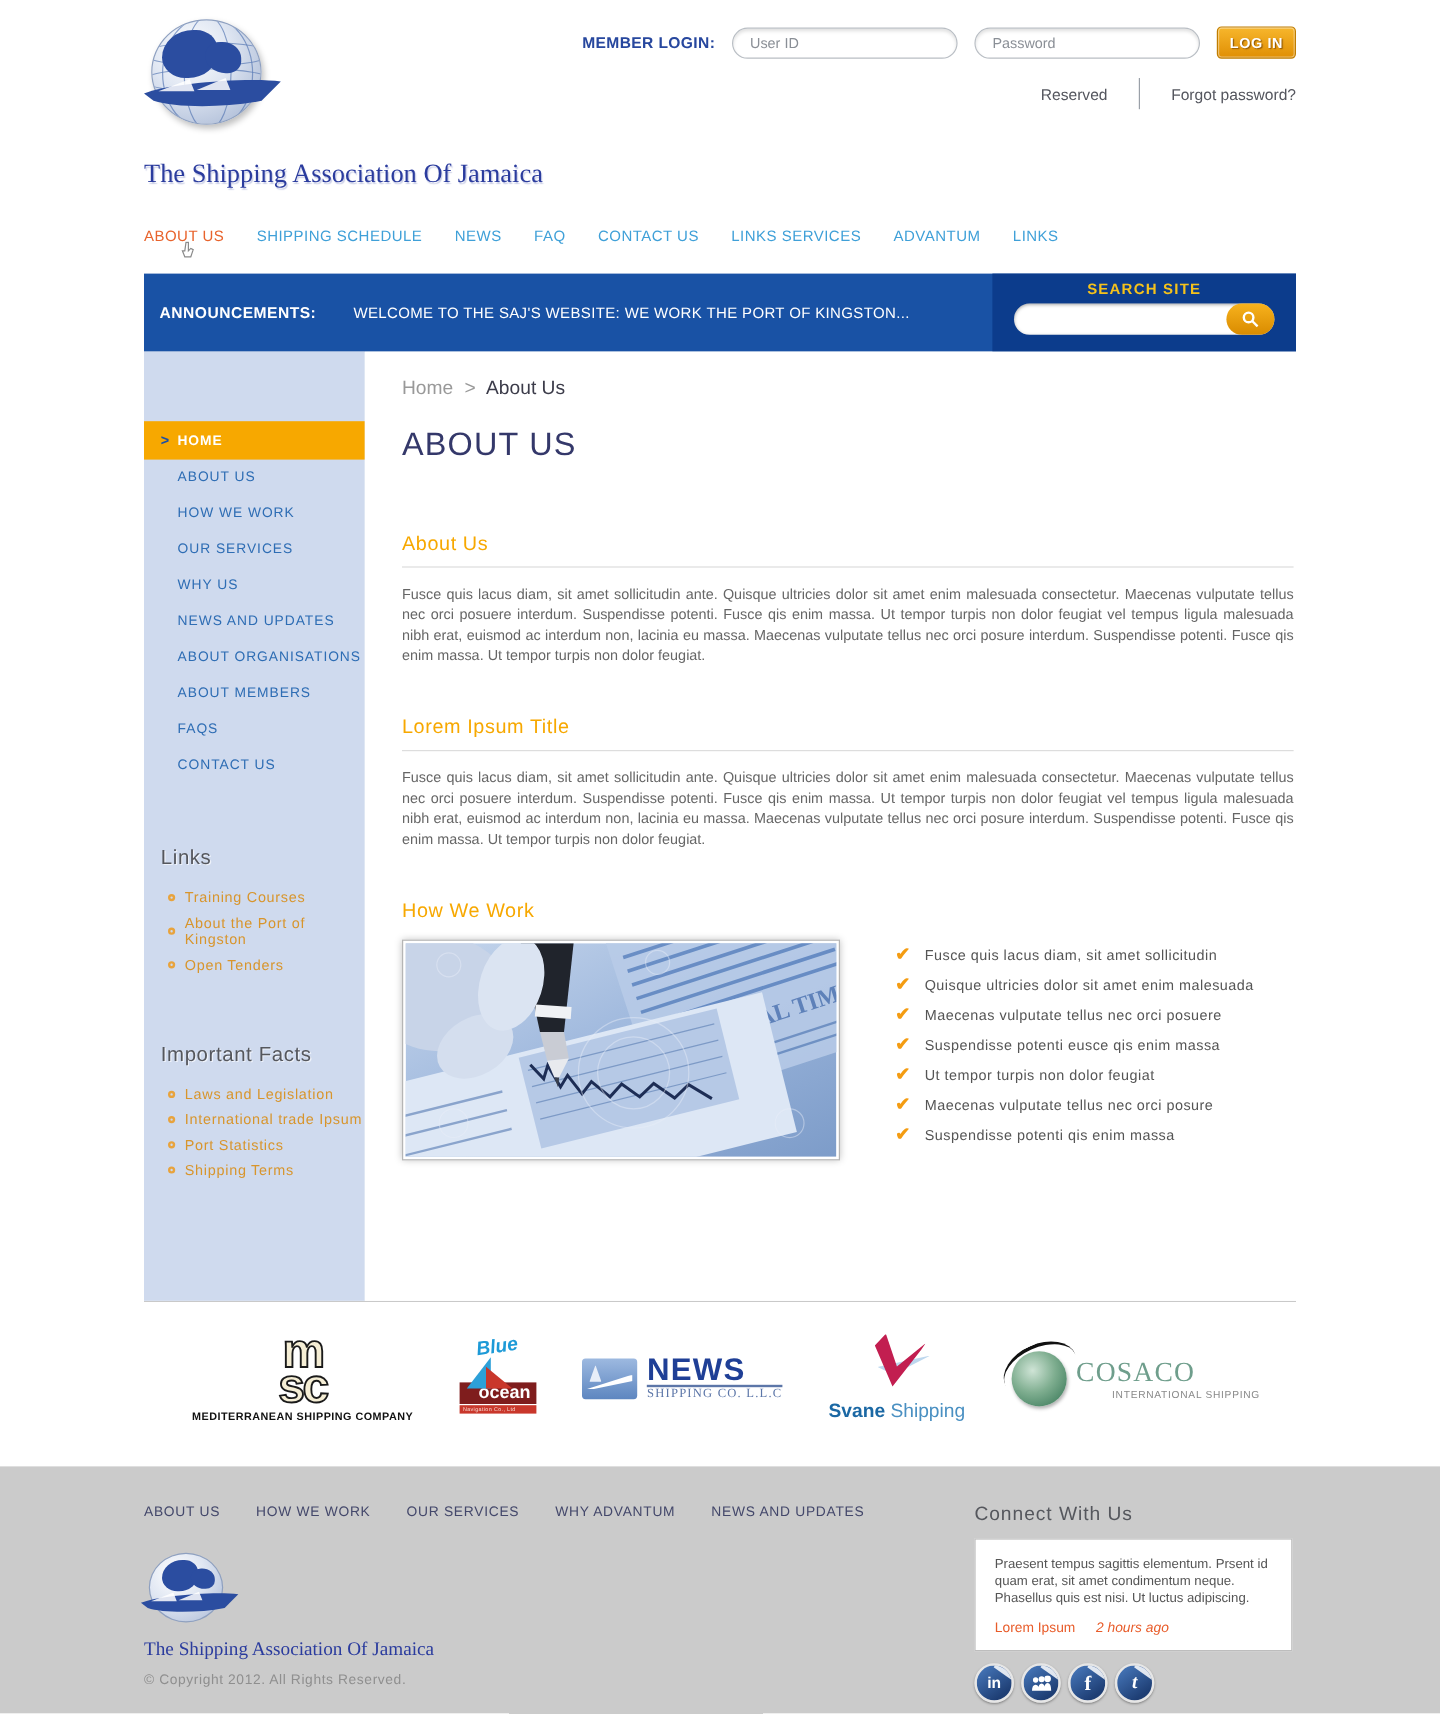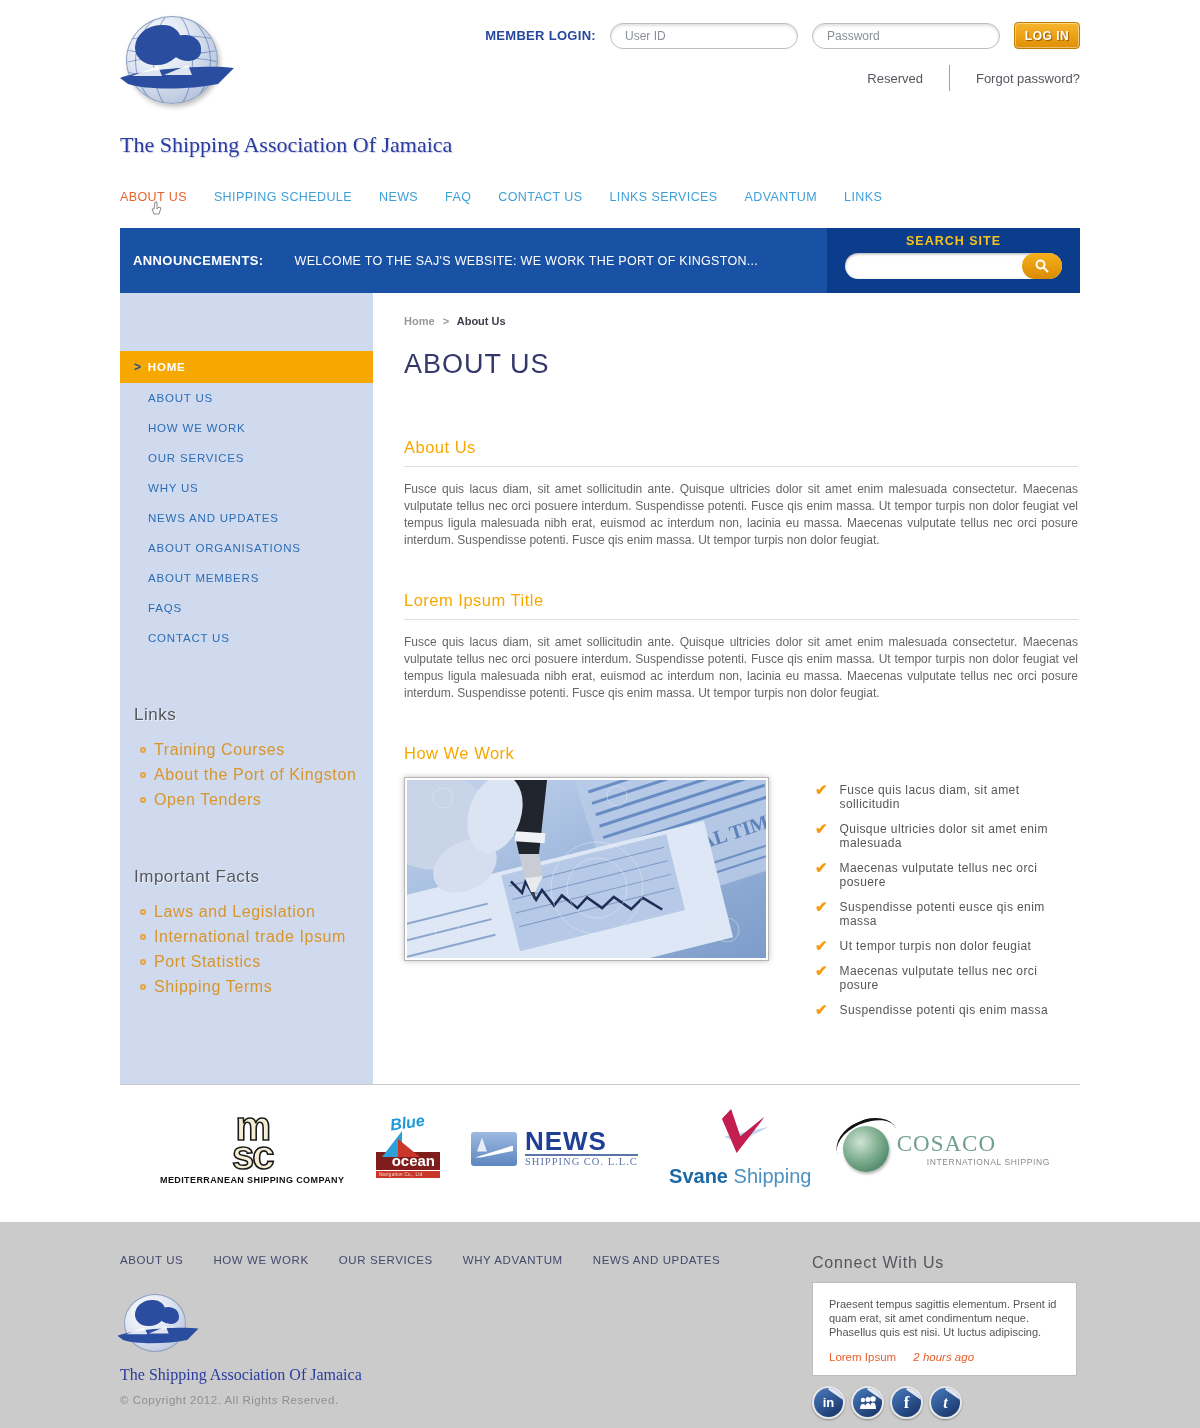--- a/index.html
+++ b/index.html
@@ -48,35 +48,35 @@
   .search-panel { position:absolute; right:0; top:0; width:253px; height:65px; background:#0c3c8c; padding:6px 18px 0 18px; }
   .search-title { color:#f5c21b; font-size:12.5px; font-weight:bold; letter-spacing:1px; text-align:center; margin-bottom:5px; }
   .search-box { position:relative; height:26px; }
   .search-input { width:100%; height:26px; border:none; border-radius:13px; padding:0 34px 0 12px;
      font-size:12px; color:#555; outline:none; box-shadow:inset 0 1px 3px rgba(0,0,0,.35); }
   .search-btn { position:absolute; right:0px; top:0px; width:40px; height:26px; border:none; border-radius:13px;
      background:linear-gradient(#f7b21d, #d98b00); cursor:pointer; display:flex; align-items:center; justify-content:center; }
 
   
   .main { display:flex; border-bottom:1px solid #c9c9c9; min-height:792px; }
-  .sidebar { width:253px; background:#cfdaee; padding-top:58px; flex-shrink:0; }
+  .sidebar { width:184px; background:#cfdaee; padding-top:58px; flex-shrink:0; }
   .side-menu { list-style:none; }
   .side-menu li { padding:9px 0 9px 28px; font-size:11.5px; letter-spacing:.8px; color:#2e6db4; cursor:pointer; }
   .side-menu li.active { background:#f7a800; color:#ffffff; font-weight:bold; padding-left:14px; }
   .side-menu li.active .arrow { color:#1b50a5; font-weight:bold; margin-right:6px; font-size:12px; }
   .side-section { margin-top:52px; padding-left:14px; }
   .side-section.second { margin-top:58px; }
   .side-heading { font-size:17px; color:#55575d; letter-spacing:.5px; margin-bottom:16px; text-shadow:1px 1px 0 #eef2fa; }
   .side-links { list-style:none; }
   .side-links li { display:flex; align-items:center; margin-bottom:7px; cursor:pointer; }
   .ring { width:6px; height:6px; border:2px solid #e8a33d; border-radius:50%; margin:0 8px 0 6px; flex-shrink:0; }
-  .side-links a { color:#d8952c; font-size:16px; letter-spacing:.6px; text-decoration:none; }
+  .side-links a { color:#d8952c; font-size:12px; letter-spacing:.6px; text-decoration:none; }
 
   .content { flex:1; background:#fff; padding:22px 2px 0 31px; }
-  .breadcrumb { font-size:11px; color:#999; margin-bottom:22px;font-weight:bold; }
+  .breadcrumb { font-size:16px; color:#999; margin-bottom:22px; }
   .breadcrumb .crumb-home { color:#999; text-decoration:none; cursor:pointer; }
   .breadcrumb .crumb-sep { margin:0 5px; color:#999; }
   .breadcrumb .crumb-cur { color:#3c3c4a; }
   .page-title { font-size:27px; color:#34386a; font-weight:normal; letter-spacing:1px; margin-bottom:58px; }
   .section { margin-bottom:42px; }
   .section-heading { color:#f7a800; font-size:16.5px; font-weight:normal; letter-spacing:.5px; margin-bottom:9px; }
   .section hr { border:none; border-top:1px solid #ddd; margin-bottom:14px; }
   .section p { font-size:12px; color:#666; line-height:17px; text-align:justify; }
 
   .hww { margin-top:4px; }
@@ -109,21 +109,21 @@
   .team-badge:after { content:""; position:absolute; left:6px; top:6px; width:10px; height:14px; background:#e8eef8;
      clip-path:polygon(50% 0, 100% 100%, 0 100%); }
   .team-txt .team-name { font-size:26px; font-weight:bold; color:#1f3f96; letter-spacing:1px; line-height:22px; }
   .team-txt .team-cap { font-family:"Liberation Serif", serif; font-size:10.5px; color:#5c76a8; letter-spacing:1px; border-top:2px solid #5c76a8; margin-top:2px; }
   .svane { display:flex; flex-direction:column; align-items:center; }
   .svane-mark { position:relative; width:60px; height:48px; margin-bottom:8px; }
   .svane-mark .swoosh { position:absolute; left:14px; top:18px; width:44px; height:16px; background:#bdd7ee;
      clip-path:polygon(0 60%, 100% 0, 30% 100%); }
   .svane-mark .vee { position:absolute; left:8px; top:0; width:46px; height:44px; background:#c21e50;
      clip-path:polygon(28% 0, 48% 62%, 100% 18%, 92% 30%, 40% 100%, 8% 22%); }
-  .svane-name { font-size:20px; color:#1f6fa8; }
+  .svane-name { font-size:16px; color:#1f6fa8; }
   .svane-name b { color:#1b68a4; }
   .svane-name .lite { color:#4a90c2; font-weight:normal; }
   .cosaco { display:flex; align-items:center; gap:8px; }
   .cos-orb { width:46px; height:46px; border-radius:50%; position:relative; flex-shrink:0;
      background:radial-gradient(circle at 38% 35%, #cfe4d6 0%, #7fae90 45%, #2f7050 100%); box-shadow:1px 2px 3px rgba(0,0,0,.3); }
   .cos-orb:before { content:""; position:absolute; left:-8px; top:-6px; width:64px; height:40px;
      border-top:3px solid #111; border-radius:50%; transform:rotate(-24deg); }
   .cos-txt .cos-name { font-family:"Liberation Serif", serif; font-size:23px; color:#6f9e8c; letter-spacing:1px; }
   .cos-txt .cos-cap { font-size:8.5px; color:#8a8a8a; letter-spacing:.6px;margin-left:30px; }
 

